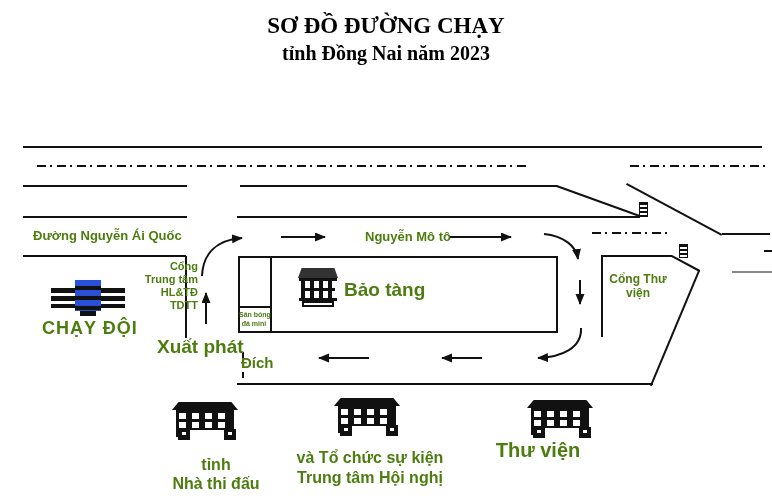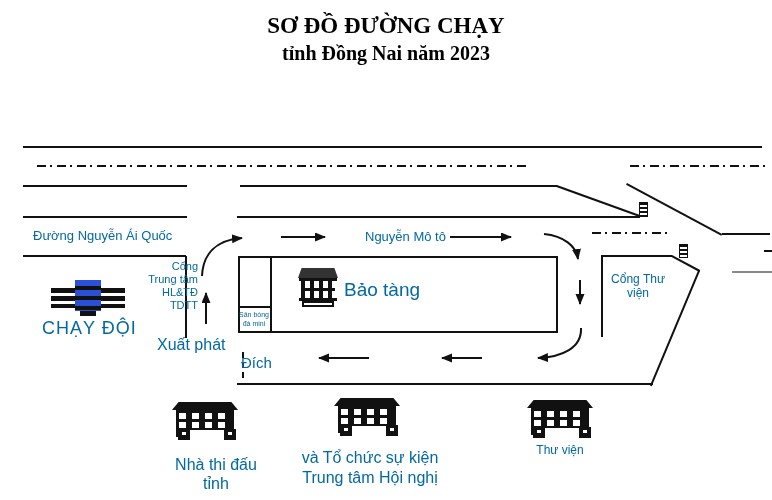--- a/index.html
+++ b/index.html
@@ -5,21 +5,21 @@
   html,body{margin:0;padding:0;background:#fff;}
   body{position:relative;width:772px;height:500px;overflow:hidden;
        font-family:"Liberation Sans",sans-serif;color:#111;}
   .abs{position:absolute;}
   .hl{position:absolute;height:2px;background:var(--line,#111);}
   .vl{position:absolute;width:2px;background:var(--line,#111);}
   .diag{position:absolute;height:2px;background:var(--line,#111);transform-origin:0 0;}
   .dashdot{position:absolute;height:2px;
      background:repeating-linear-gradient(90deg,var(--line,#111) 0 9px,transparent 9px 13px,var(--line,#111) 13px 15px,transparent 15px 20px);}
   .vdash{position:absolute;width:0;border-left:2px dashed var(--line,#111);}
-  .lbl{position:absolute;font-weight:normal;color:#0369a1;white-space:nowrap;}
+  .lbl{position:absolute;font-weight:bold;color:#4d7c0f;white-space:nowrap;}
   .title{position:absolute;top:12px;left:0;width:772px;text-align:center;
          font-family:"Liberation Serif",serif;font-weight:bold;color:#000;}
   .title .t1{font-size:23px;line-height:28px;}
   .title .t2{font-size:20px;line-height:27px;}
   .title .t3{font-size:20px;line-height:26px;}
   
   .sign{position:absolute;border:1px solid #111;
         background:repeating-linear-gradient(180deg,#111 0 2px,#fff 2px 4px);}
   
   .td-tower{position:absolute;left:24px;top:0;width:26px;height:31px;
@@ -117,21 +117,21 @@
   <div class="mu-base"></div>
   <div class="mu-steps"></div>
 </div>
 <div class="lbl" style="left:344px;top:279px;font-size:19px;">Bảo tàng</div>
 
 <div class="lbl" style="left:239px;top:310px;width:30px;text-align:center;font-size:7px;line-height:9px;">
   <span style="display:block">Sân bóng</span>
   <span style="display:block">đá mini</span>
 </div>
 
-<div class="lbl" style="left:157px;top:336px;font-size:16px;">Xuất phát</div>
+<div class="lbl" style="left:157px;top:336px;font-size:19px;">Xuất phát</div>
 <div class="lbl" style="left:241px;top:354px;font-size:15px;">Đích</div>
 
 <div class="lbl" style="left:598px;top:272px;width:80px;text-align:center;font-size:12px;line-height:14px;">
   <span style="display:block">Cổng Thư</span>
   <span style="display:block">viện</span>
 </div>
 
 <div class="bld" style="left:172px;top:402px;">
   <div class="roof"></div>
   <div class="body">
@@ -140,22 +140,22 @@
     <div class="door"></div>
   </div>
   <div class="foot" style="left:6px;">
       <i></i>
     </div>
   <div class="foot" style="left:52px;">
       <i></i>
     </div>
 </div>
 <div class="lbl" style="left:146px;top:455px;width:140px;text-align:center;font-size:16px;line-height:19px;">
+  <span style="display:block">tỉnh</span>
   <span style="display:block">Nhà thi đấu</span>
-  <span style="display:block">tỉnh</span>
 </div>
 
 <div class="bld" style="left:334px;top:398px;">
   <div class="roof"></div>
   <div class="body">
     <div class="row r1"></div>
     <div class="row r2"></div>
     <div class="door"></div>
   </div>
   <div class="foot" style="left:6px;">
@@ -177,21 +177,21 @@
     <div class="row r2"></div>
     <div class="door"></div>
   </div>
   <div class="foot" style="left:6px;">
       <i></i>
     </div>
   <div class="foot" style="left:52px;">
       <i></i>
     </div>
 </div>
-<div class="lbl" style="left:495px;top:441px;width:130px;text-align:center;font-size:12px;line-height:19px;">
+<div class="lbl" style="left:473px;top:441px;width:130px;text-align:center;font-size:20px;line-height:19px;">
   <span style="display:block">Thư viện</span>
   <span style="display:block"></span>
 </div>
 
 <svg width="772" height="500" viewBox="0 0 772 500">
   <defs>
     <marker id="ah" markerWidth="12" markerHeight="10" refX="10" refY="4.5" orient="auto" markerUnits="userSpaceOnUse">
       <path d="M0,0 L11,4.5 L0,9 Z" fill="#111"></path>
     </marker>
   </defs>

